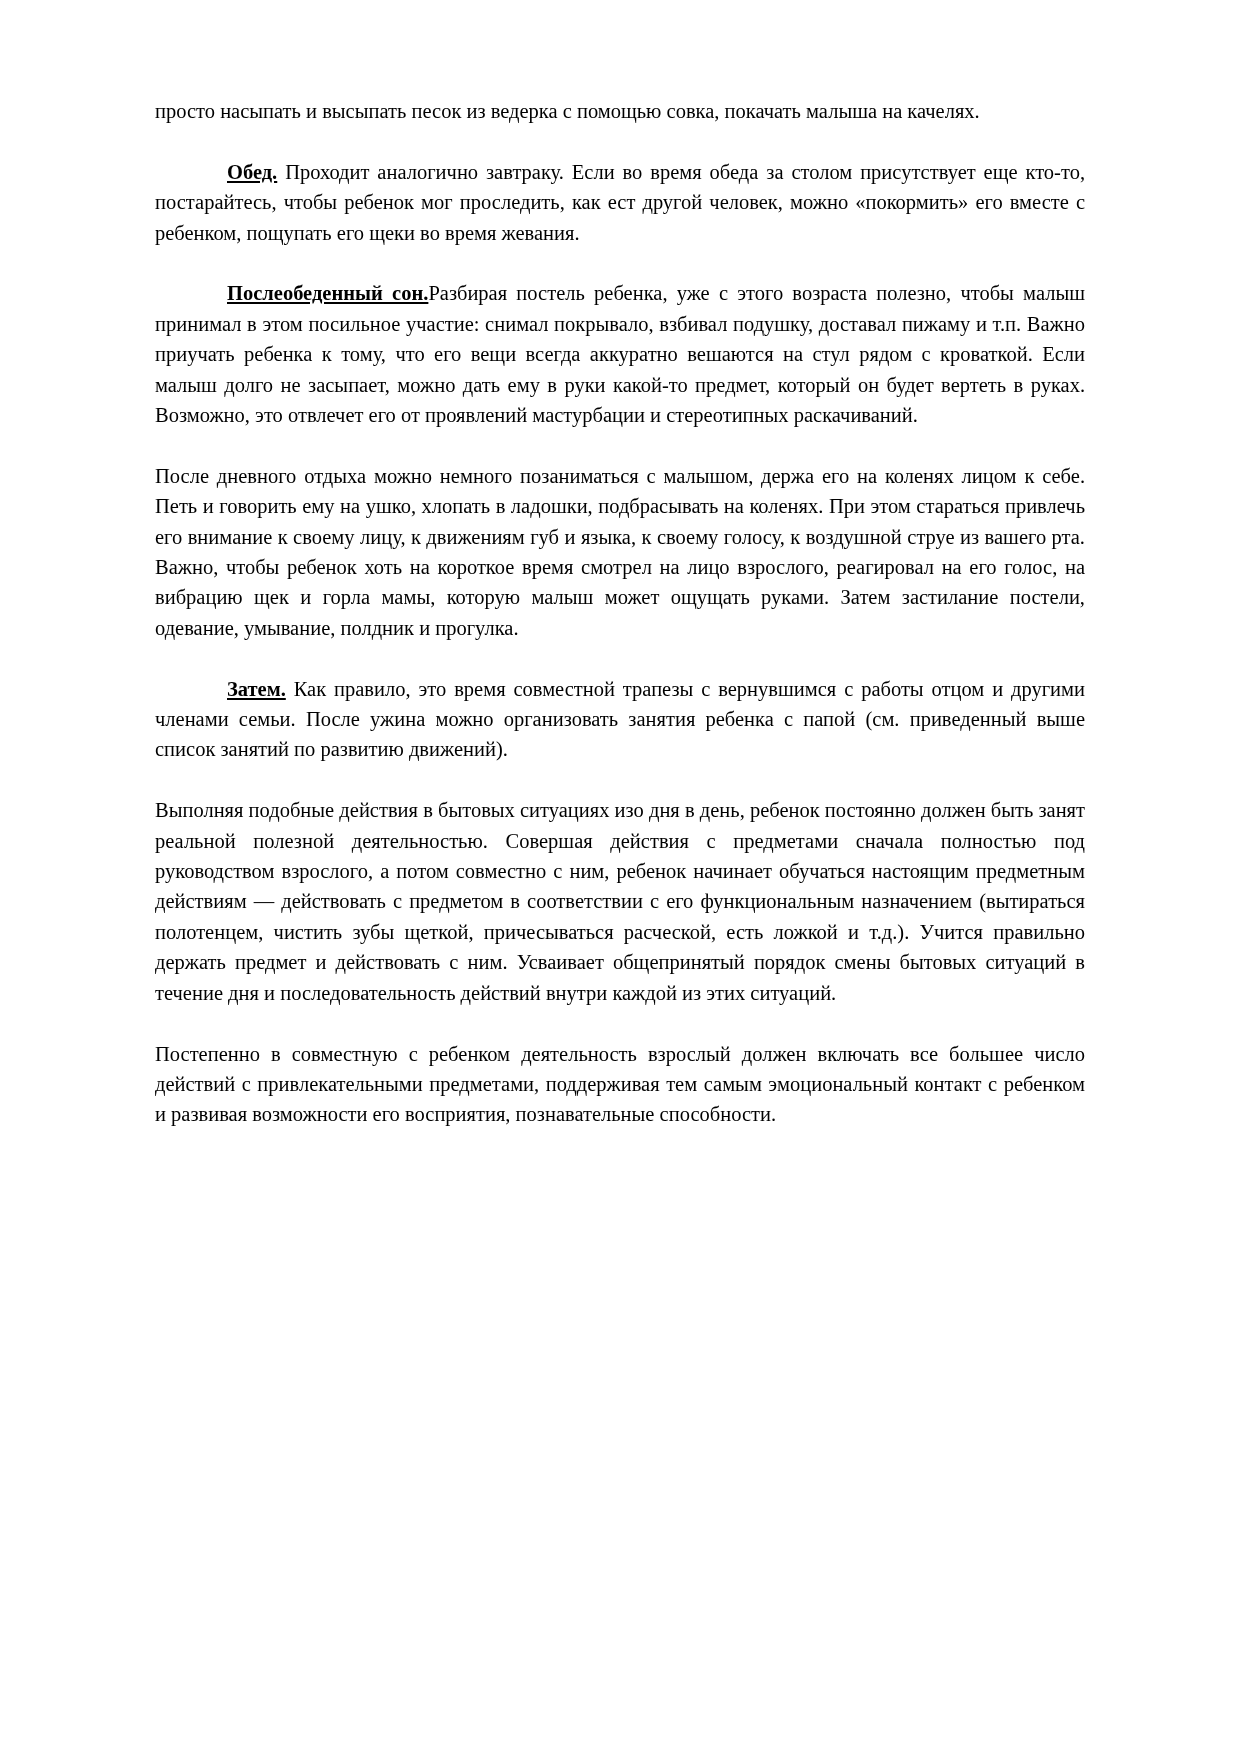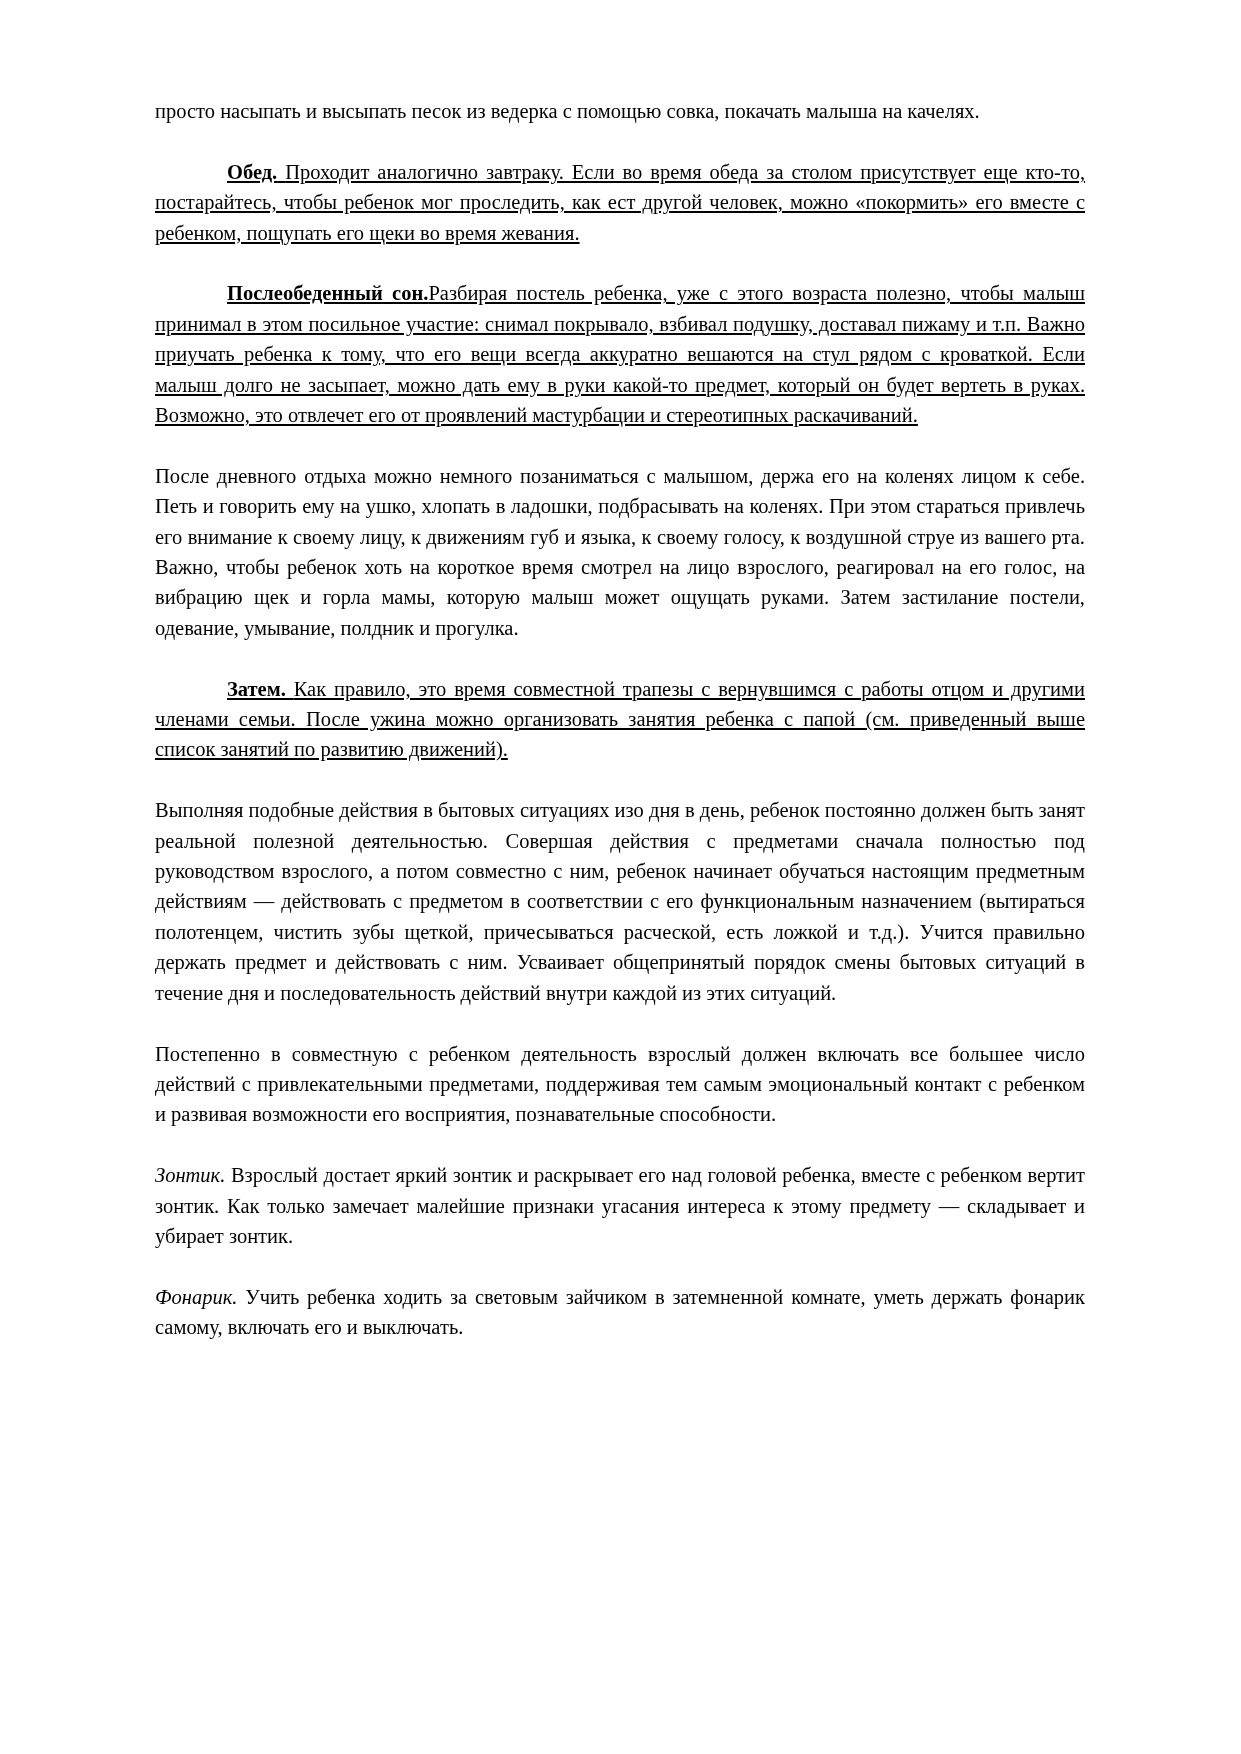--- a/index.html
+++ b/index.html
@@ -30,21 +30,20 @@
     text-justify: inter-word;
   }
   p {
     margin: 0;
     padding: 0;
     text-align: justify;
     text-justify: inter-word;
   }
   p.indent {
     text-indent: 72px;
-    text-decoration: underline;
   }
   p.noindent {
     text-indent: 0;
   }
   .gap-full {
     height: 30.4px;
   }
   .run-head-bold {
     font-weight: bold;
     text-decoration: underline;
@@ -87,23 +86,21 @@
     <div class="gap-full"></div>
 
     <p class="noindent lastline-left"><span>Выполняя подобные действия в бытовых ситуациях изо дня в день, ребенок постоянно должен быть занят реальной полезной деятельностью. Совершая действия с предметами сначала полностью под руководством взрослого, а потом совместно с ним, ребенок начинает обучаться настоящим предметным действиям — действовать с предметом в соответствии с его функциональным назначением (вытираться полотенцем, чистить зубы щеткой, причесываться расческой, есть ложкой и т.д.). Учится правильно держать предмет и действовать с ним. Усваивает общепринятый порядок смены бытовых ситуаций в течение дня и последовательность действий внутри каждой из этих ситуаций.</span></p>
 
     <div class="gap-full"></div>
 
     <p class="noindent lastline-left"><span>Постепенно в совместную с ребенком деятельность взрослый должен включать все большее число действий с привлекательными предметами, поддерживая тем самым эмоциональный контакт с ребенком и развивая возможности его восприятия, познавательные способности.</span></p>
 
     <div class="gap-full"></div>
 
-    <p class="noindent lastline-left"><span class="run-head-italic">Зонтик.</span><span> </span><span>Взрослый достает яркий зонтик и раскрывает его над головой ребенка, вместе с ребенком вертит зонтик. Как только замечает малейшие признаки угасания интереса к этому предмету — складывает и убирает зонтик.</span></p>
 
     <div class="gap-full"></div>
 
-    <p class="noindent lastline-left"><span class="run-head-italic">Фонарик.</span><span> </span><span>Учить ребенка ходить за световым зайчиком в затемненной комнате, уметь держать фонарик самому, включать его и выключать.</span></p>
 
     <div class="gap-full"></div>
 
 
   </div>
 </div>
 
 </body></html>

